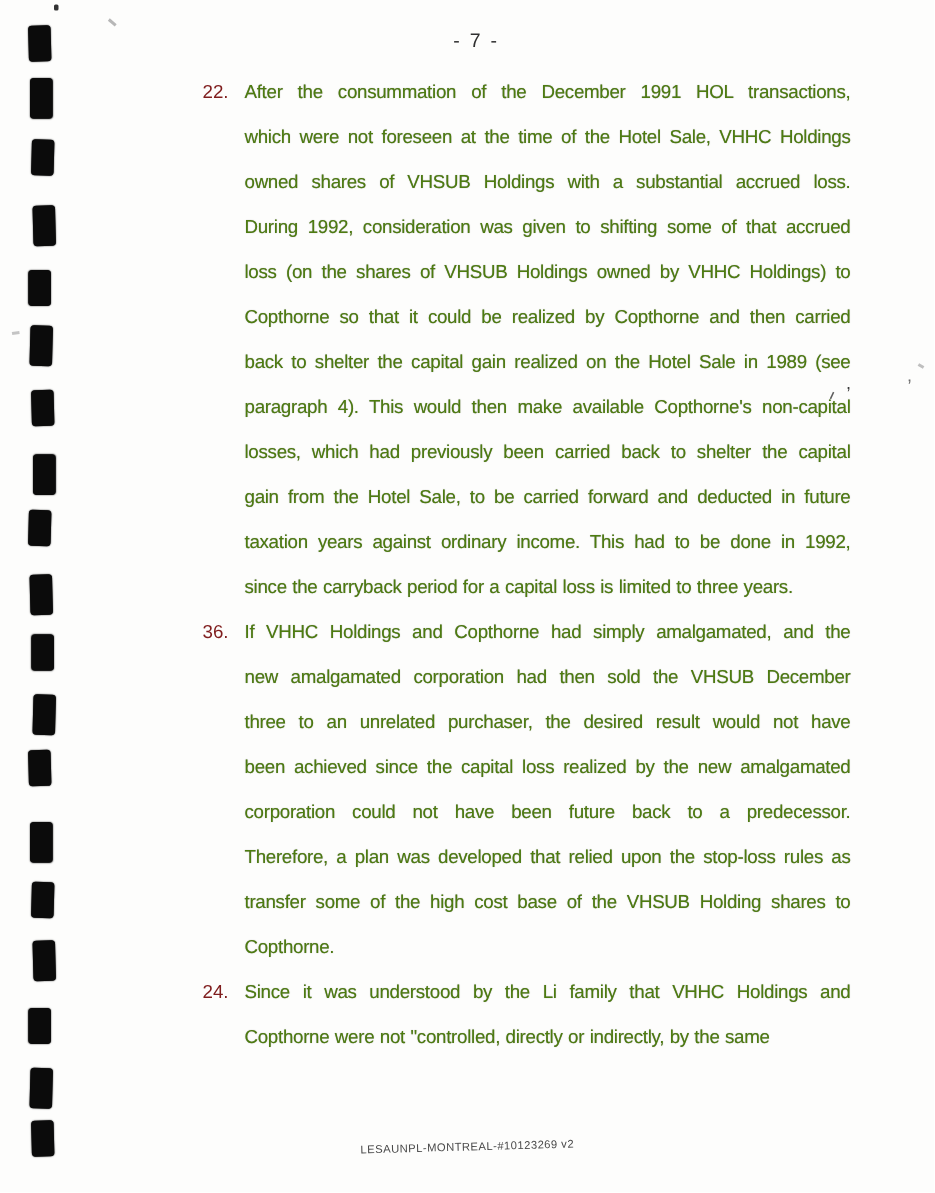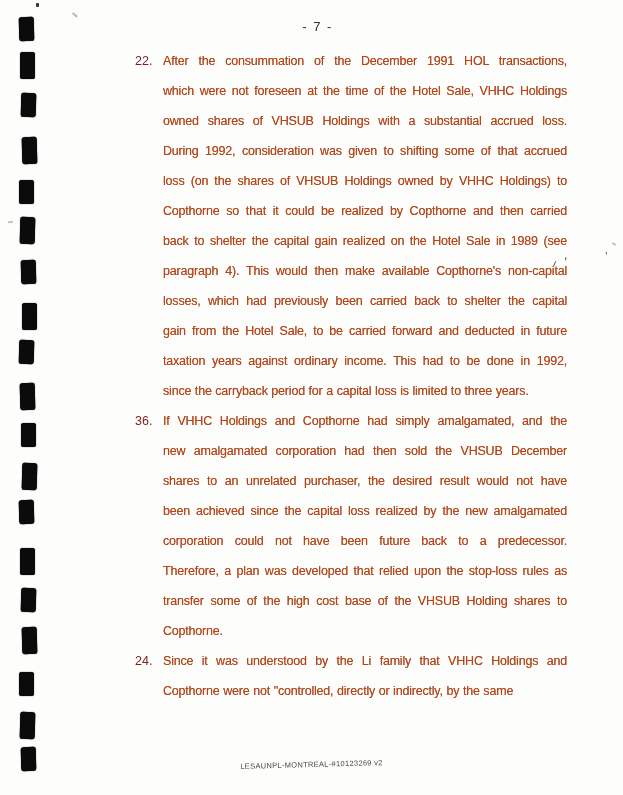--- a/index.html
+++ b/index.html
@@ -43,21 +43,21 @@
   }
   .plines{flex:none;width:404px;}
   .pline{
     font-size:12.5px;
     line-height:30px;
     letter-spacing:-0.2px;
     word-spacing:0.4px;
     text-align:justify;
     text-align-last:justify;
     white-space:normal;
-    color:#c2410c;
+    color:#4d7c0f;
     text-shadow:0 0 0.6px rgba(50,50,50,0.55);
   }
   .pline.last{text-align-last:left;}
   
   .footer{
     position:absolute;
     top:760px;left:0;right:0;
     text-align:center;
     font-size:7.5px;
     letter-spacing:0.3px;
@@ -122,21 +122,21 @@
           <div class="pline">gain from the Hotel Sale, to be carried forward and deducted in future</div>
           <div class="pline">taxation years against ordinary income.  This had to be done in 1992,</div>
           <div class="pline last">since the carryback period for a capital loss is limited to three years.</div>
         </div>
       </div>
       <div class="para">
         <div class="pnum">36.</div>
         <div class="plines">
           <div class="pline">If VHHC Holdings and Copthorne had simply amalgamated, and the</div>
           <div class="pline">new amalgamated corporation had then sold the VHSUB December</div>
-          <div class="pline">shares to an unrelated purchaser, the desired result would not have</div>
+          <div class="pline">three to an unrelated purchaser, the desired result would not have</div>
           <div class="pline">been achieved since the capital loss realized by the new amalgamated</div>
           <div class="pline">corporation could not have been future back to a predecessor.</div>
           <div class="pline">Therefore, a plan was developed that relied upon the stop-loss rules as</div>
           <div class="pline">transfer some of the high cost base of the VHSUB Holding shares to</div>
           <div class="pline last">Copthorne.</div>
         </div>
       </div>
       <div class="para">
         <div class="pnum">24.</div>
         <div class="plines">

